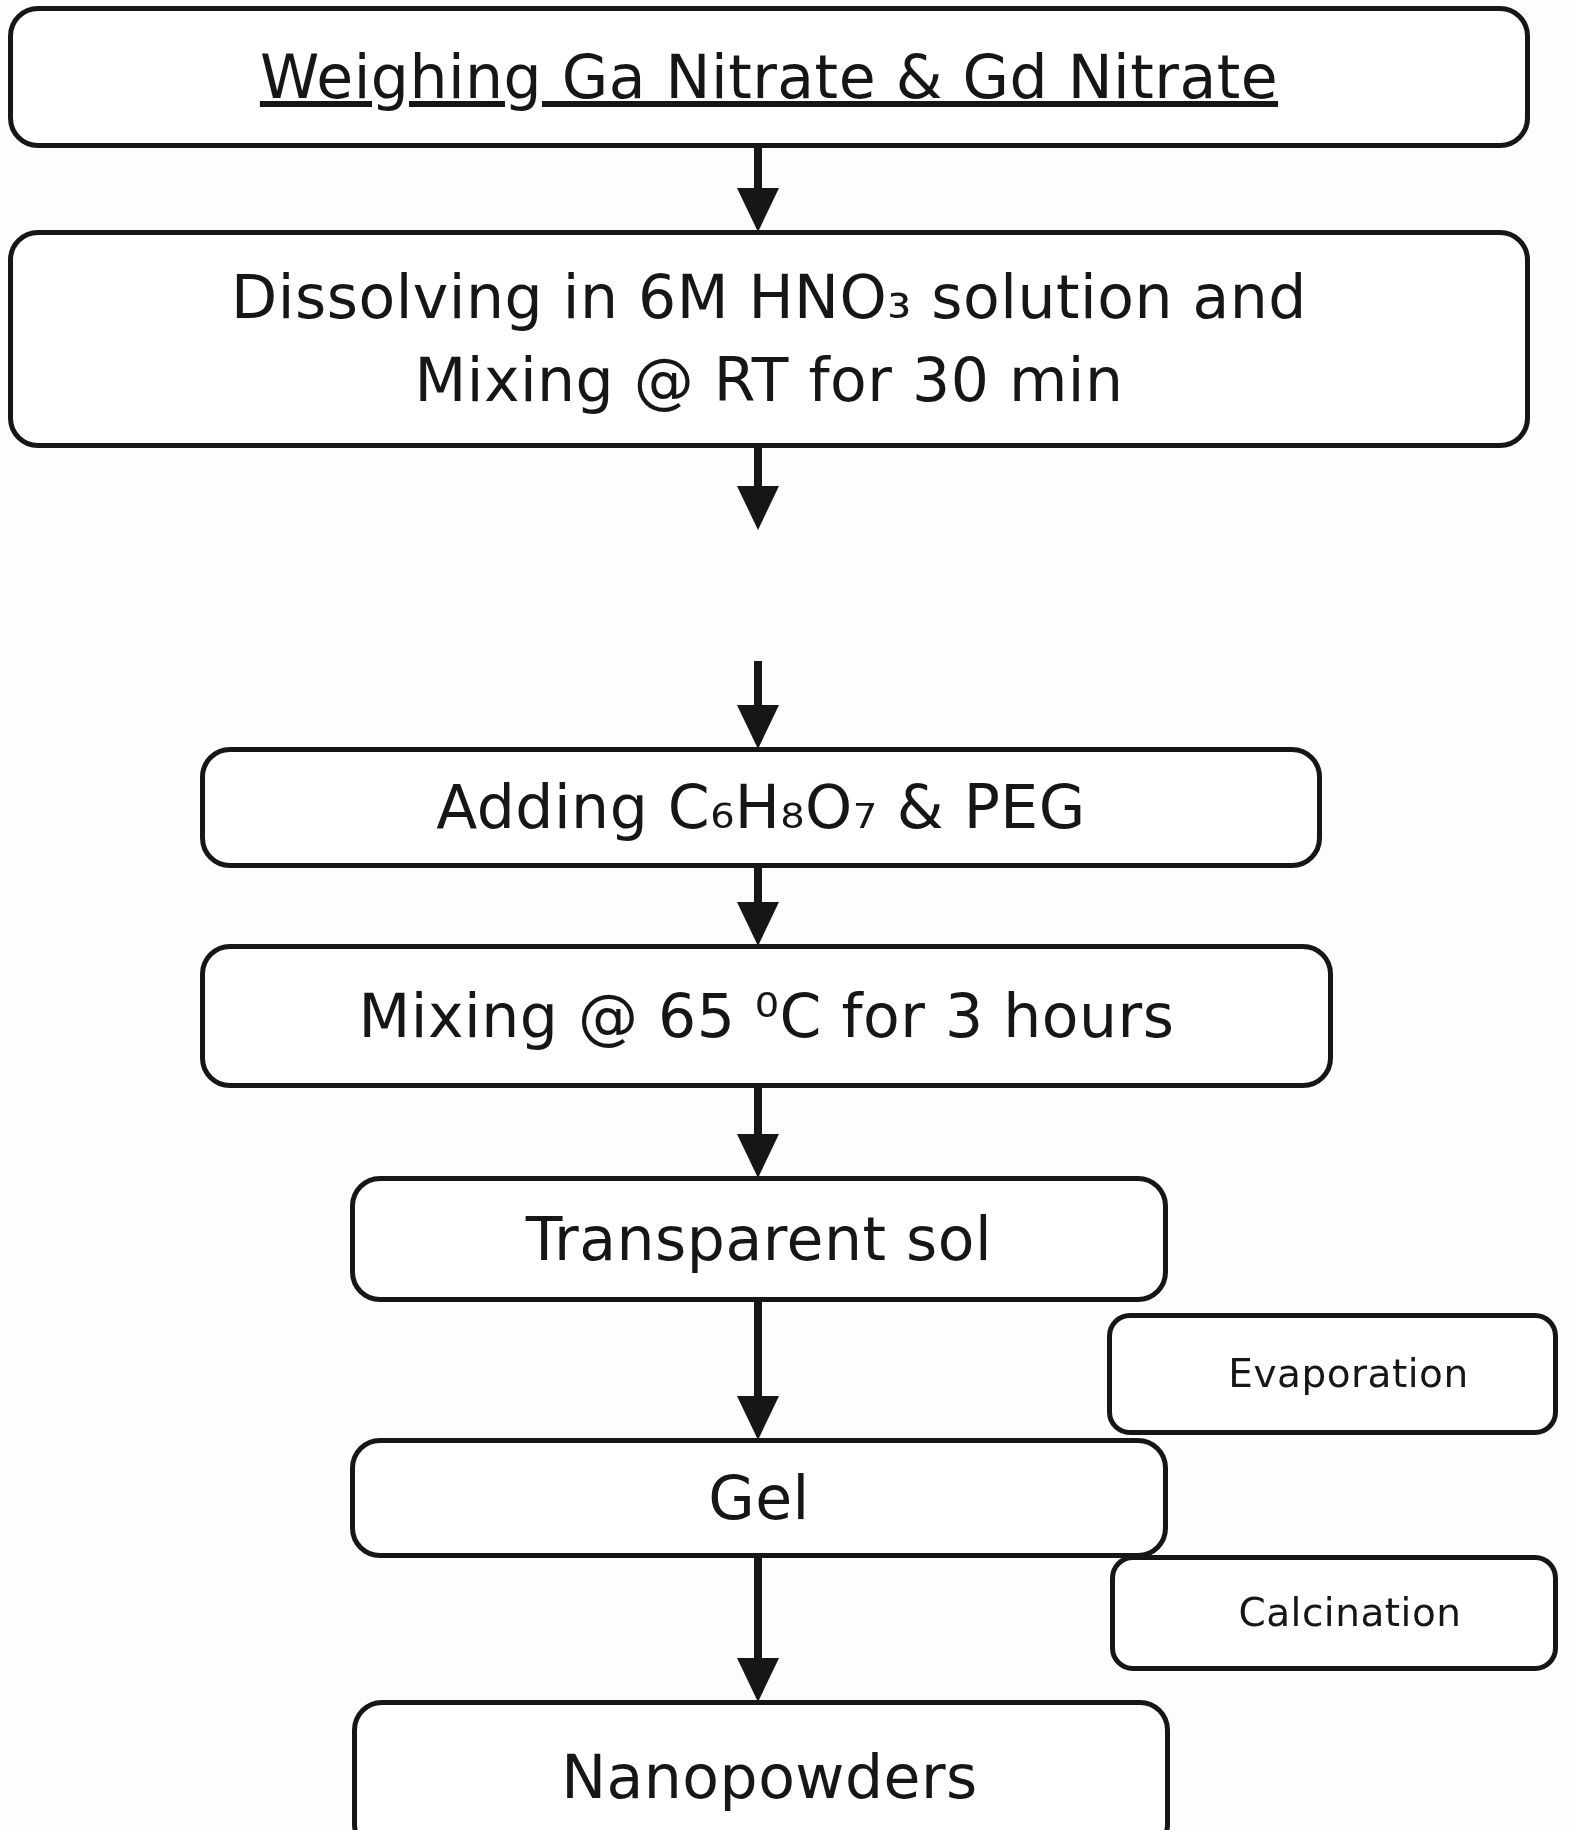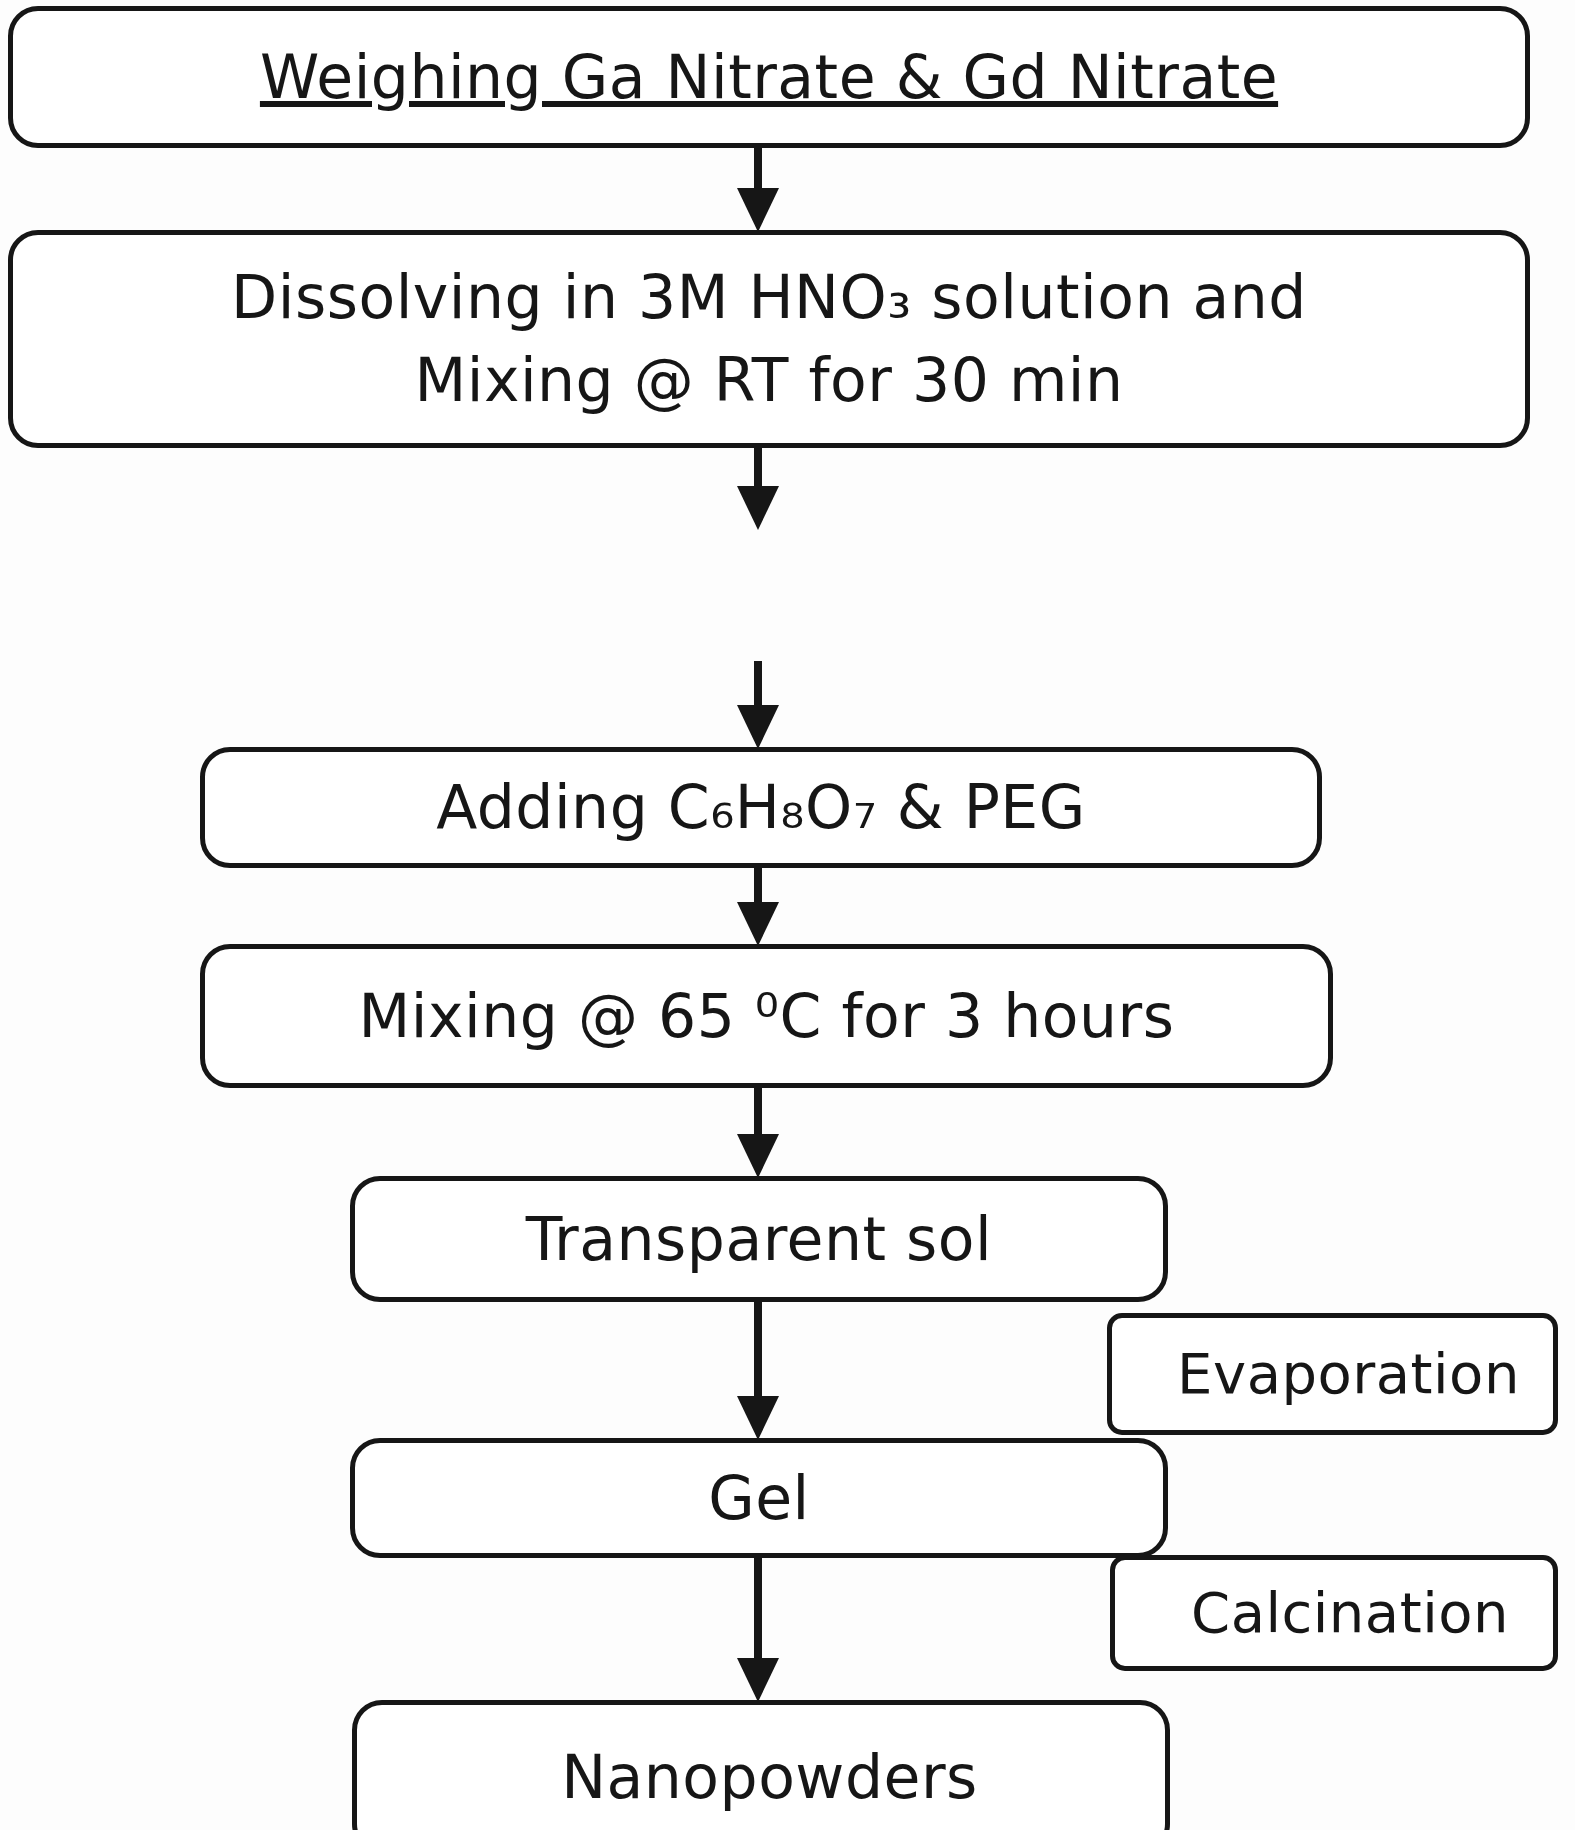--- a/index.html
+++ b/index.html
@@ -25,22 +25,22 @@
     display: flex;
     flex-direction: column;
     align-items: center;
     justify-content: center;
     text-align: center;
     font-size: 60px;
     line-height: 1.38;
     letter-spacing: 0.5px;
   }
   .node.side {
-    font-size: 56px;
-    border-radius: 15px;
+    font-size: 39px;
+    border-radius: 23px;
     padding-left: 32px;
   }
   .arrow {
     position: absolute;
     width: 44px;
     display: flex;
     flex-direction: column;
     align-items: center;
   }
   .arrow .shaft {
@@ -64,21 +64,21 @@
   <div class="node" style="left:8px; top:6px; width:1522px; height:142px;text-decoration:underline;">
     <span>Weighing Ga Nitrate &amp; Gd Nitrate</span>
   </div>
 
   <div class="arrow" style="left:736px; top:148px; height:84px;">
     <div class="shaft"></div>
     <div class="head"></div>
   </div>
 
   <div class="node" style="left:8px; top:230px; width:1522px; height:218px;">
-    <span>Dissolving in 3M HNO₃ solution and</span>
+    <span>Dissolving in 6M HNO₃ solution and</span>
     <span>Mixing @ RT for 30 min</span>
   </div>
 
   <div class="arrow" style="left:736px; top:448px; height:82px;">
     <div class="shaft"></div>
     <div class="head"></div>
   </div>
 
 
   <div class="arrow" style="left:736px; top:661px; height:88px;">

